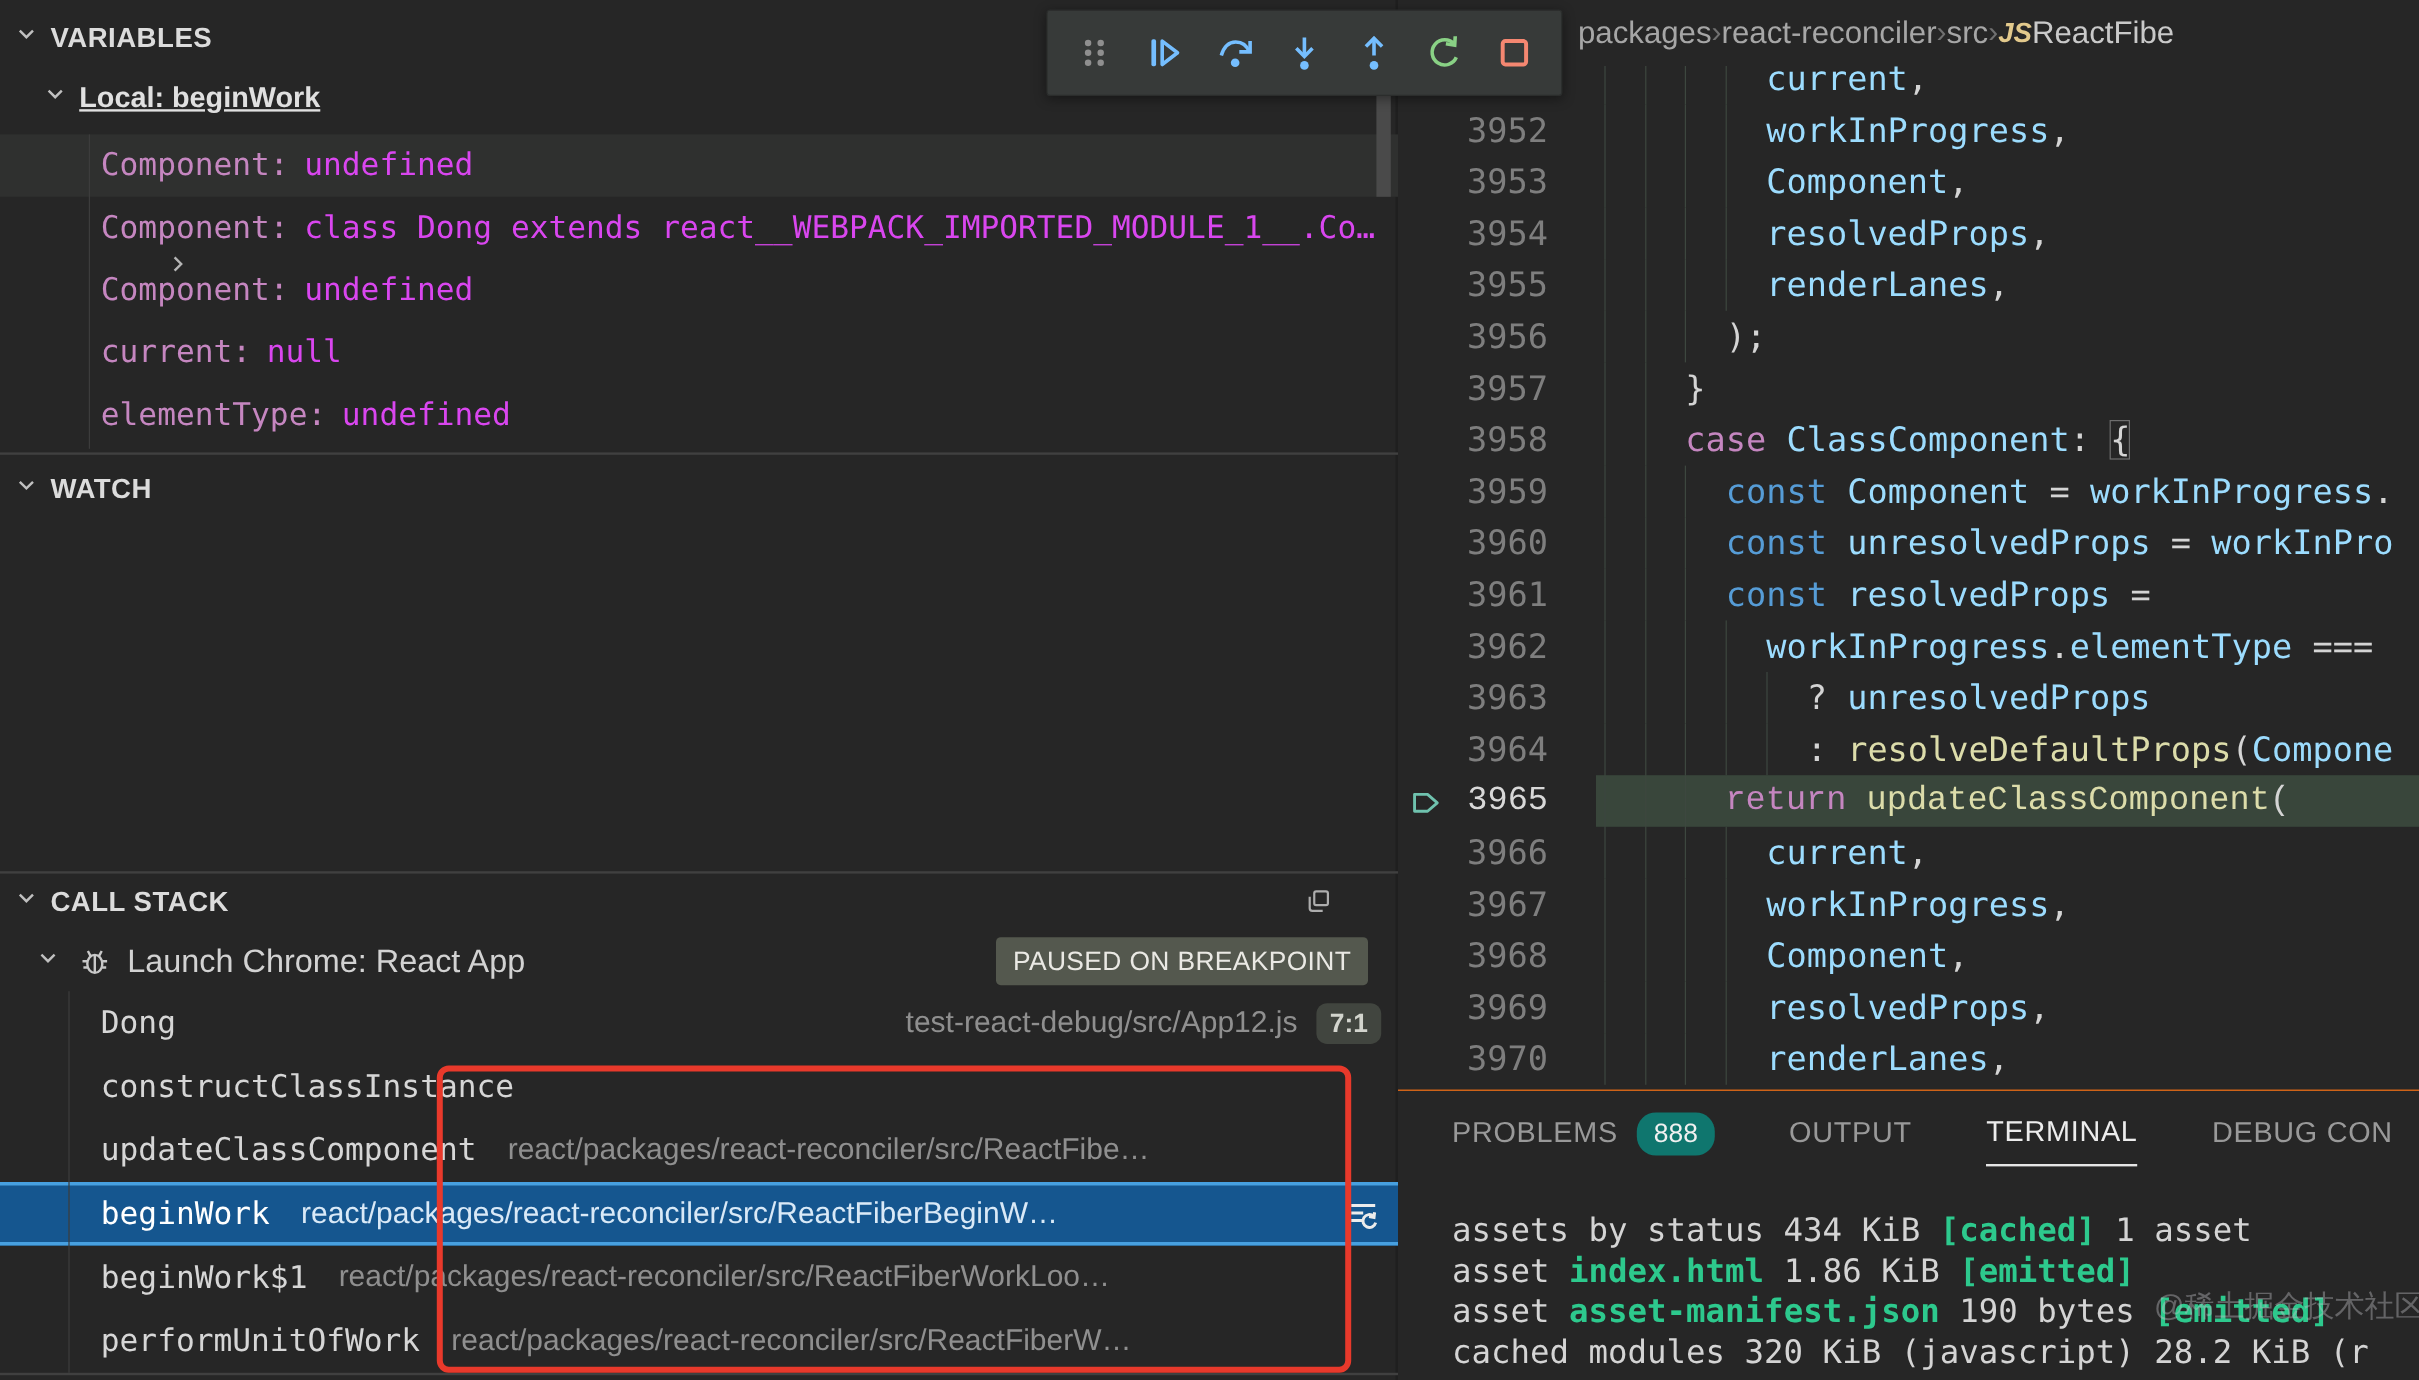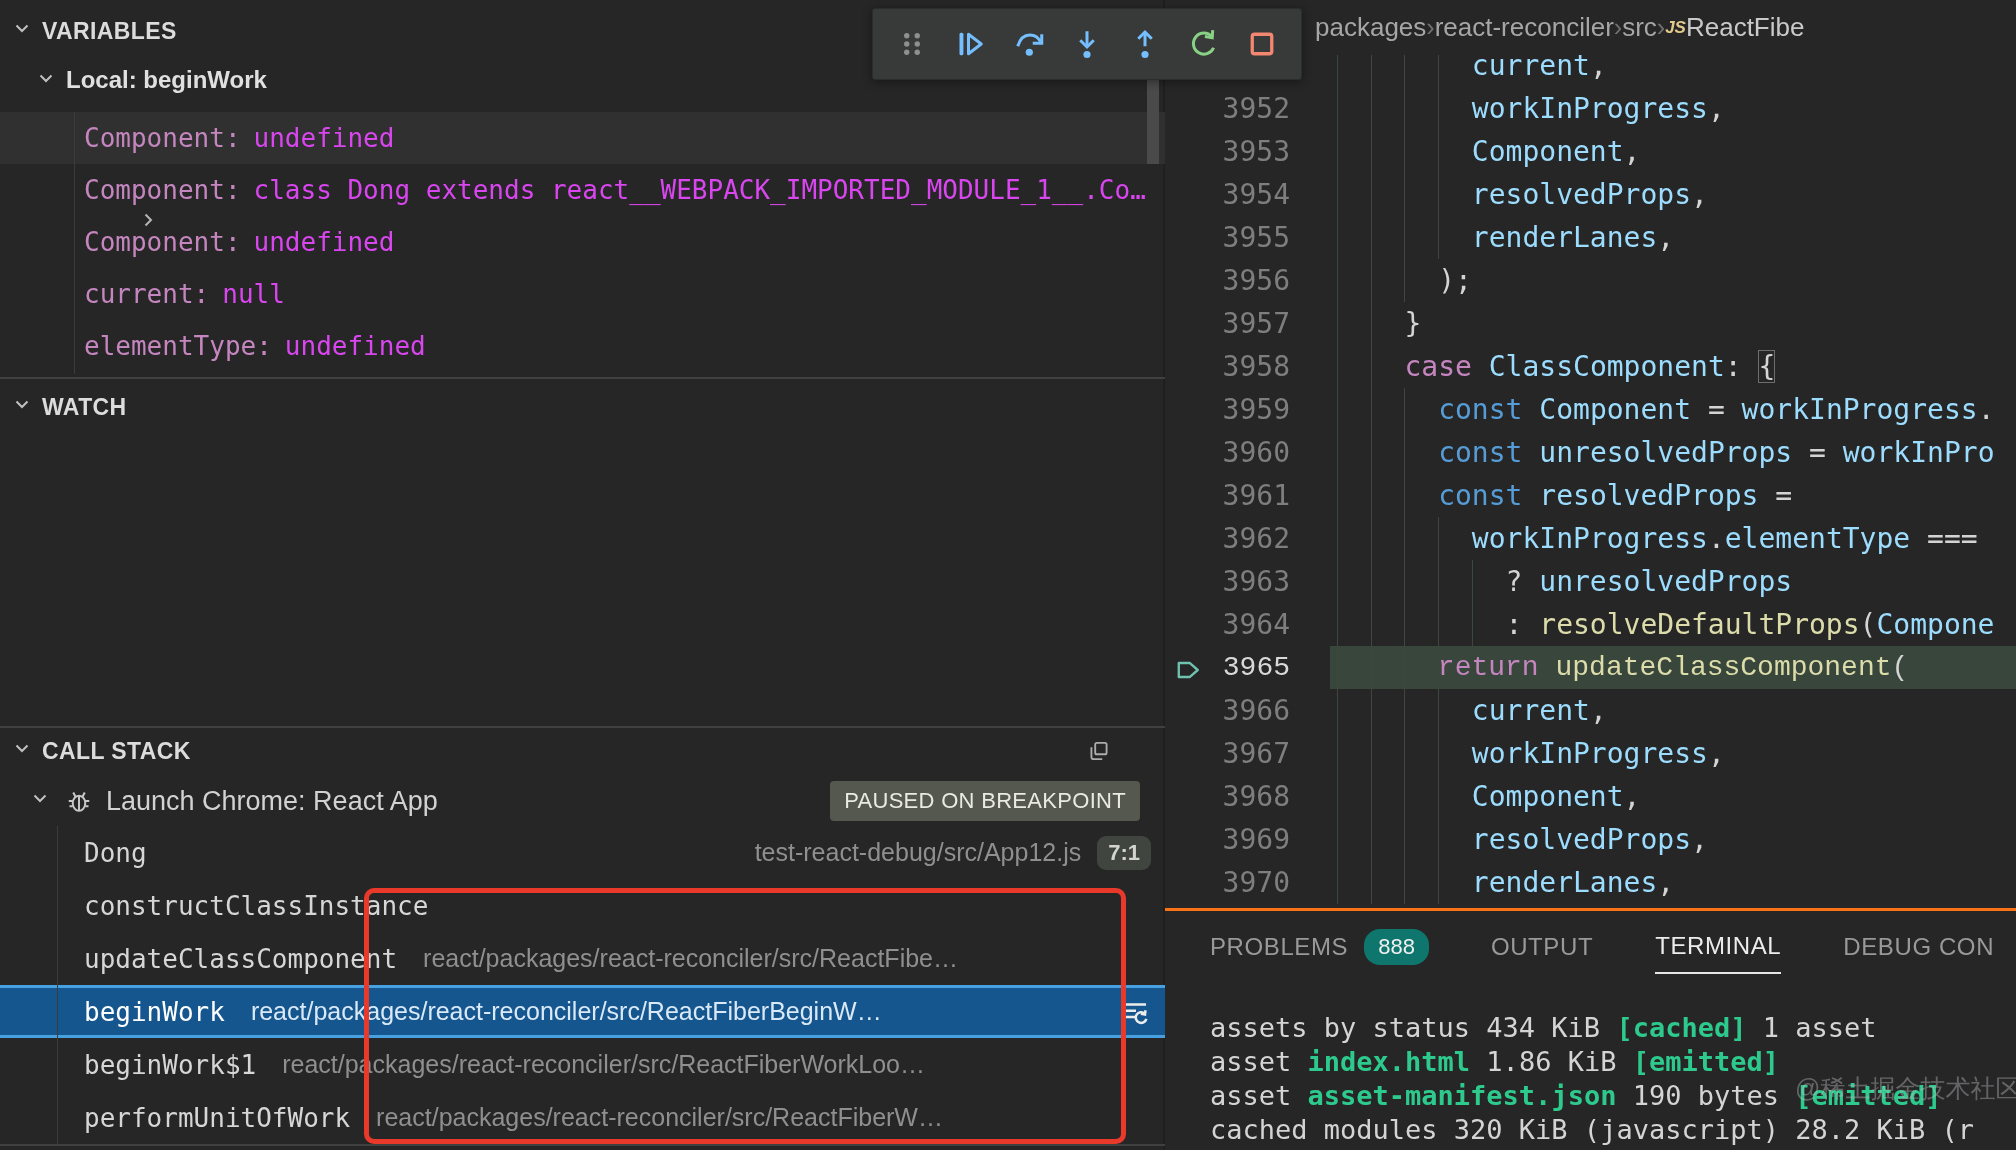--- a/index.html
+++ b/index.html
@@ -3,21 +3,21 @@
 <meta charset="utf-8">
 <style>
   html,body{margin:0;padding:0;background:#161616;}
   .screen{position:relative;width:2016px;height:1150px;background:#262626;overflow:hidden;
           font-family:"Liberation Sans",sans-serif;color:#ccc;}
 
   
   .sidebar{position:absolute;left:0;top:0;width:1165px;height:1150px;background:#262626;border-right:2px solid #1f1f1f;box-sizing:border-box;}
   .sec-header{position:absolute;left:10px;display:flex;align-items:center;gap:8px;font-weight:bold;
               font-size:23px;color:#dcdcdc;letter-spacing:.4px;width:1130px;}
-  .scope-header{position:absolute;left:34px;top:66px;display:flex;align-items:flex-start;gap:8px;font-weight:bold;font-size:24px;color:#e0e0e0;}
+  .scope-header{position:absolute;left:34px;top:66px;display:flex;align-items:center;gap:8px;font-weight:bold;font-size:24px;color:#e0e0e0;text-decoration:underline;}
   .hsep{position:absolute;left:0;width:1165px;height:2px;background:#404040;}
   .vguide{position:absolute;width:1px;background:#3c3c3c;}
   .scroll-thumb{position:absolute;left:1147px;top:72px;width:12px;height:92px;background:#4a4a4a;}
 
   .var-row{position:absolute;left:0;width:1165px;height:52px;display:flex;align-items:center;
            font-family:"DejaVu Sans Mono",monospace;font-size:26px;white-space:pre;}
   .var-row.selected{background:#2f302f;}
   .var-row .twisty{position:absolute;left:42px;top:14px;width:24px;height:24px;}
   .vname{margin-left:84px;color:var(--var-pink);}
   .vval{margin-left:13px;color:#d946ef;}
@@ -44,38 +44,38 @@
            border-radius:3px;display:flex;align-items:center;justify-content:space-between;padding:0 18px;box-sizing:border-box;
            z-index:30;box-shadow:0 2px 10px rgba(0,0,0,.4);}
   .tb-btn{width:42px;height:42px;display:flex;align-items:center;justify-content:center;}
   .tb-btn svg{width:36px;height:36px;}
 
   
   .editor{position:absolute;left:1165px;top:0;width:851px;height:908px;background:#262626;overflow:hidden;}
   .breadcrumb{position:absolute;left:0;top:0;width:851px;height:55px;background:#262626;z-index:5;
               display:flex;align-items:center;padding-left:150px;box-sizing:border-box;font-size:26px;color:#a6a6a6;}
   .bc-sep{color:#707070;font-size:25px;}
-  .bc-js{color:#e2c98c;font-weight:bold;font-style:italic;font-size:17px;}
+  .bc-js{color:#e2c98c;font-weight:bold;font-style:italic;font-size:23px;}
   .bc-file{color:#c9c9c9;white-space:nowrap;}
 
   .code-line{position:absolute;left:0;width:851px;height:43px;font-family:"DejaVu Sans Mono",monospace;font-size:28px;line-height:43px;}
   .lnum{position:absolute;left:0;top:0;width:125px;text-align:right;color:#7e7e7e;}
   .code-line.current .lnum{color:#d8d8d8;}
   .ltext{position:absolute;left:165px;right:0;top:0;bottom:0;padding-left:7px;white-space:pre;}
   .code-line.current .ltext{background:var(--line-hl);}
   .gutter-icon{position:absolute;left:8px;top:8px;width:30px;height:26px;}
   .guide{position:absolute;top:0;bottom:0;width:1px;background:#3d473f;}
   .toks{position:relative;}
   .tok.pl{color:#d4d4d4;} .tok.id{color:var(--ident);} .tok.kw{color:var(--kw-blue);}
   .tok.ctrl{color:var(--kw-pink);} .tok.fn{color:var(--fn-yellow);}
   .tok.brm{color:#d4d4d4;outline:1px solid #6e6e6e;outline-offset:-1px;}
 
   
   .bottom-panel{position:absolute;left:1165px;top:908px;width:851px;height:242px;background:#262626;
-                border-top:3px solid #f97316;overflow:hidden;box-sizing:border-box;}
+                border-top:1px solid #f97316;overflow:hidden;box-sizing:border-box;}
   .tabs{position:absolute;left:45px;top:18px;display:flex;align-items:center;gap:62px;}
   .tab{display:flex;align-items:center;gap:16px;font-size:24px;color:#999;letter-spacing:.6px;padding-bottom:12px;white-space:nowrap;}
   .tab.active{color:#ececec;border-bottom:2px solid #e6e6e6;}
   .tab-badge{background:#0f766e;color:#f0f0f0;font-size:22px;padding:5px 14px;border-radius:16px;letter-spacing:0;}
   .terminal{position:absolute;left:45px;top:100px;font-family:"DejaVu Sans Mono",monospace;font-size:27px;line-height:34px;white-space:pre;color:#cccccc;}
   .tok.ok{color:var(--term-green);font-weight:bold;}
 
   
   .annotation-red{position:absolute;left:364px;top:888px;width:752px;height:246px;border:5px solid var(--annot-red);
                   border-radius:10px;z-index:40;}

